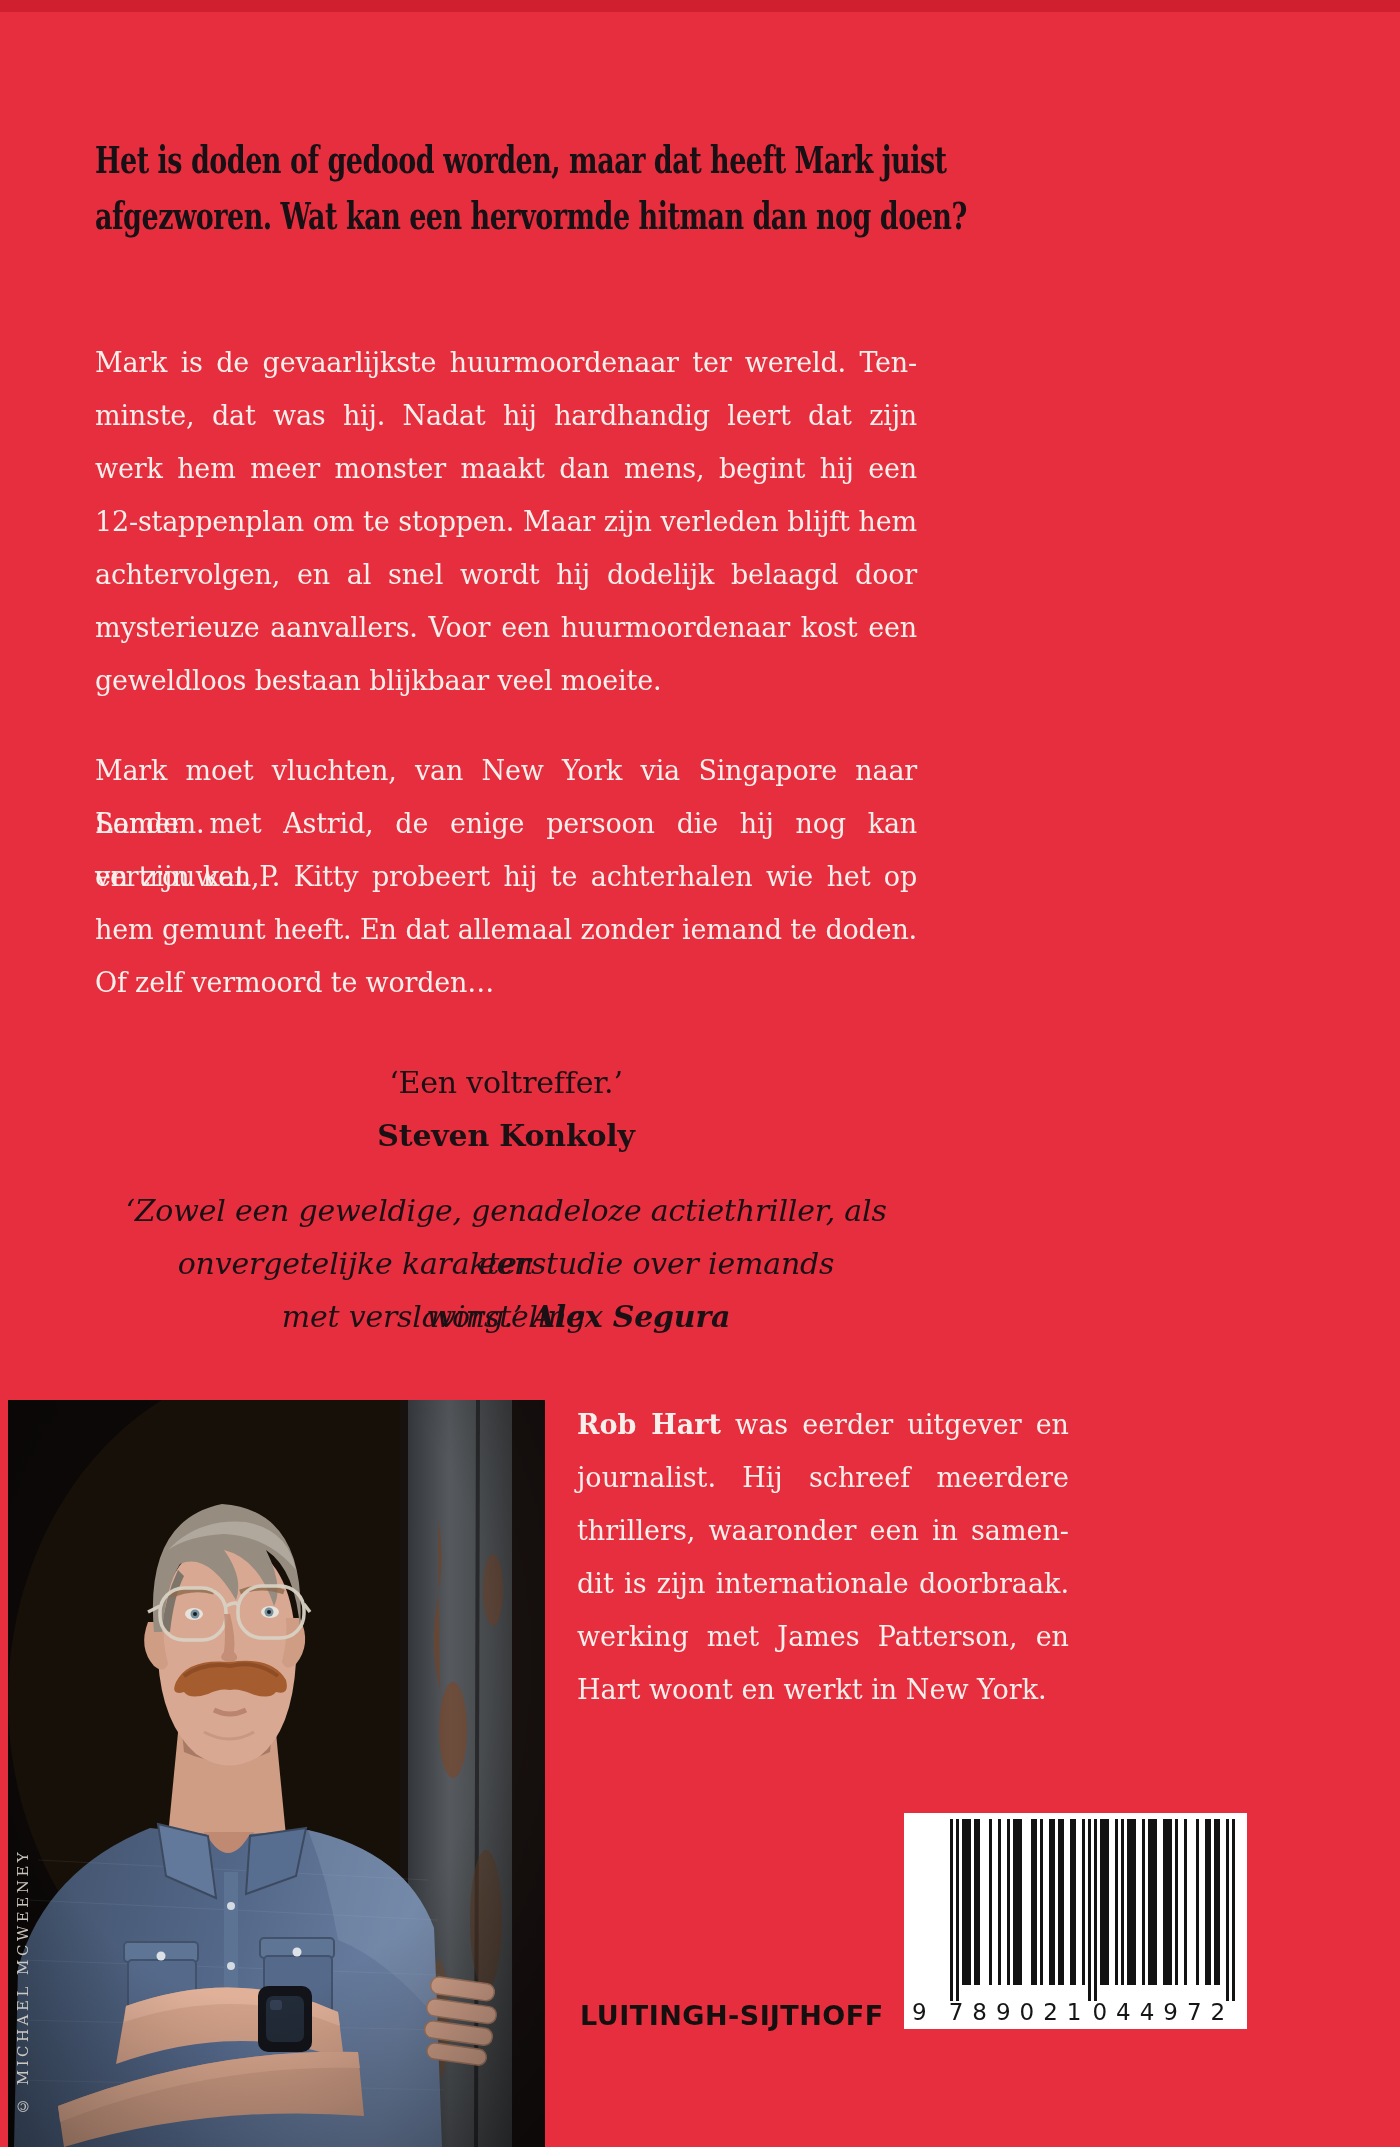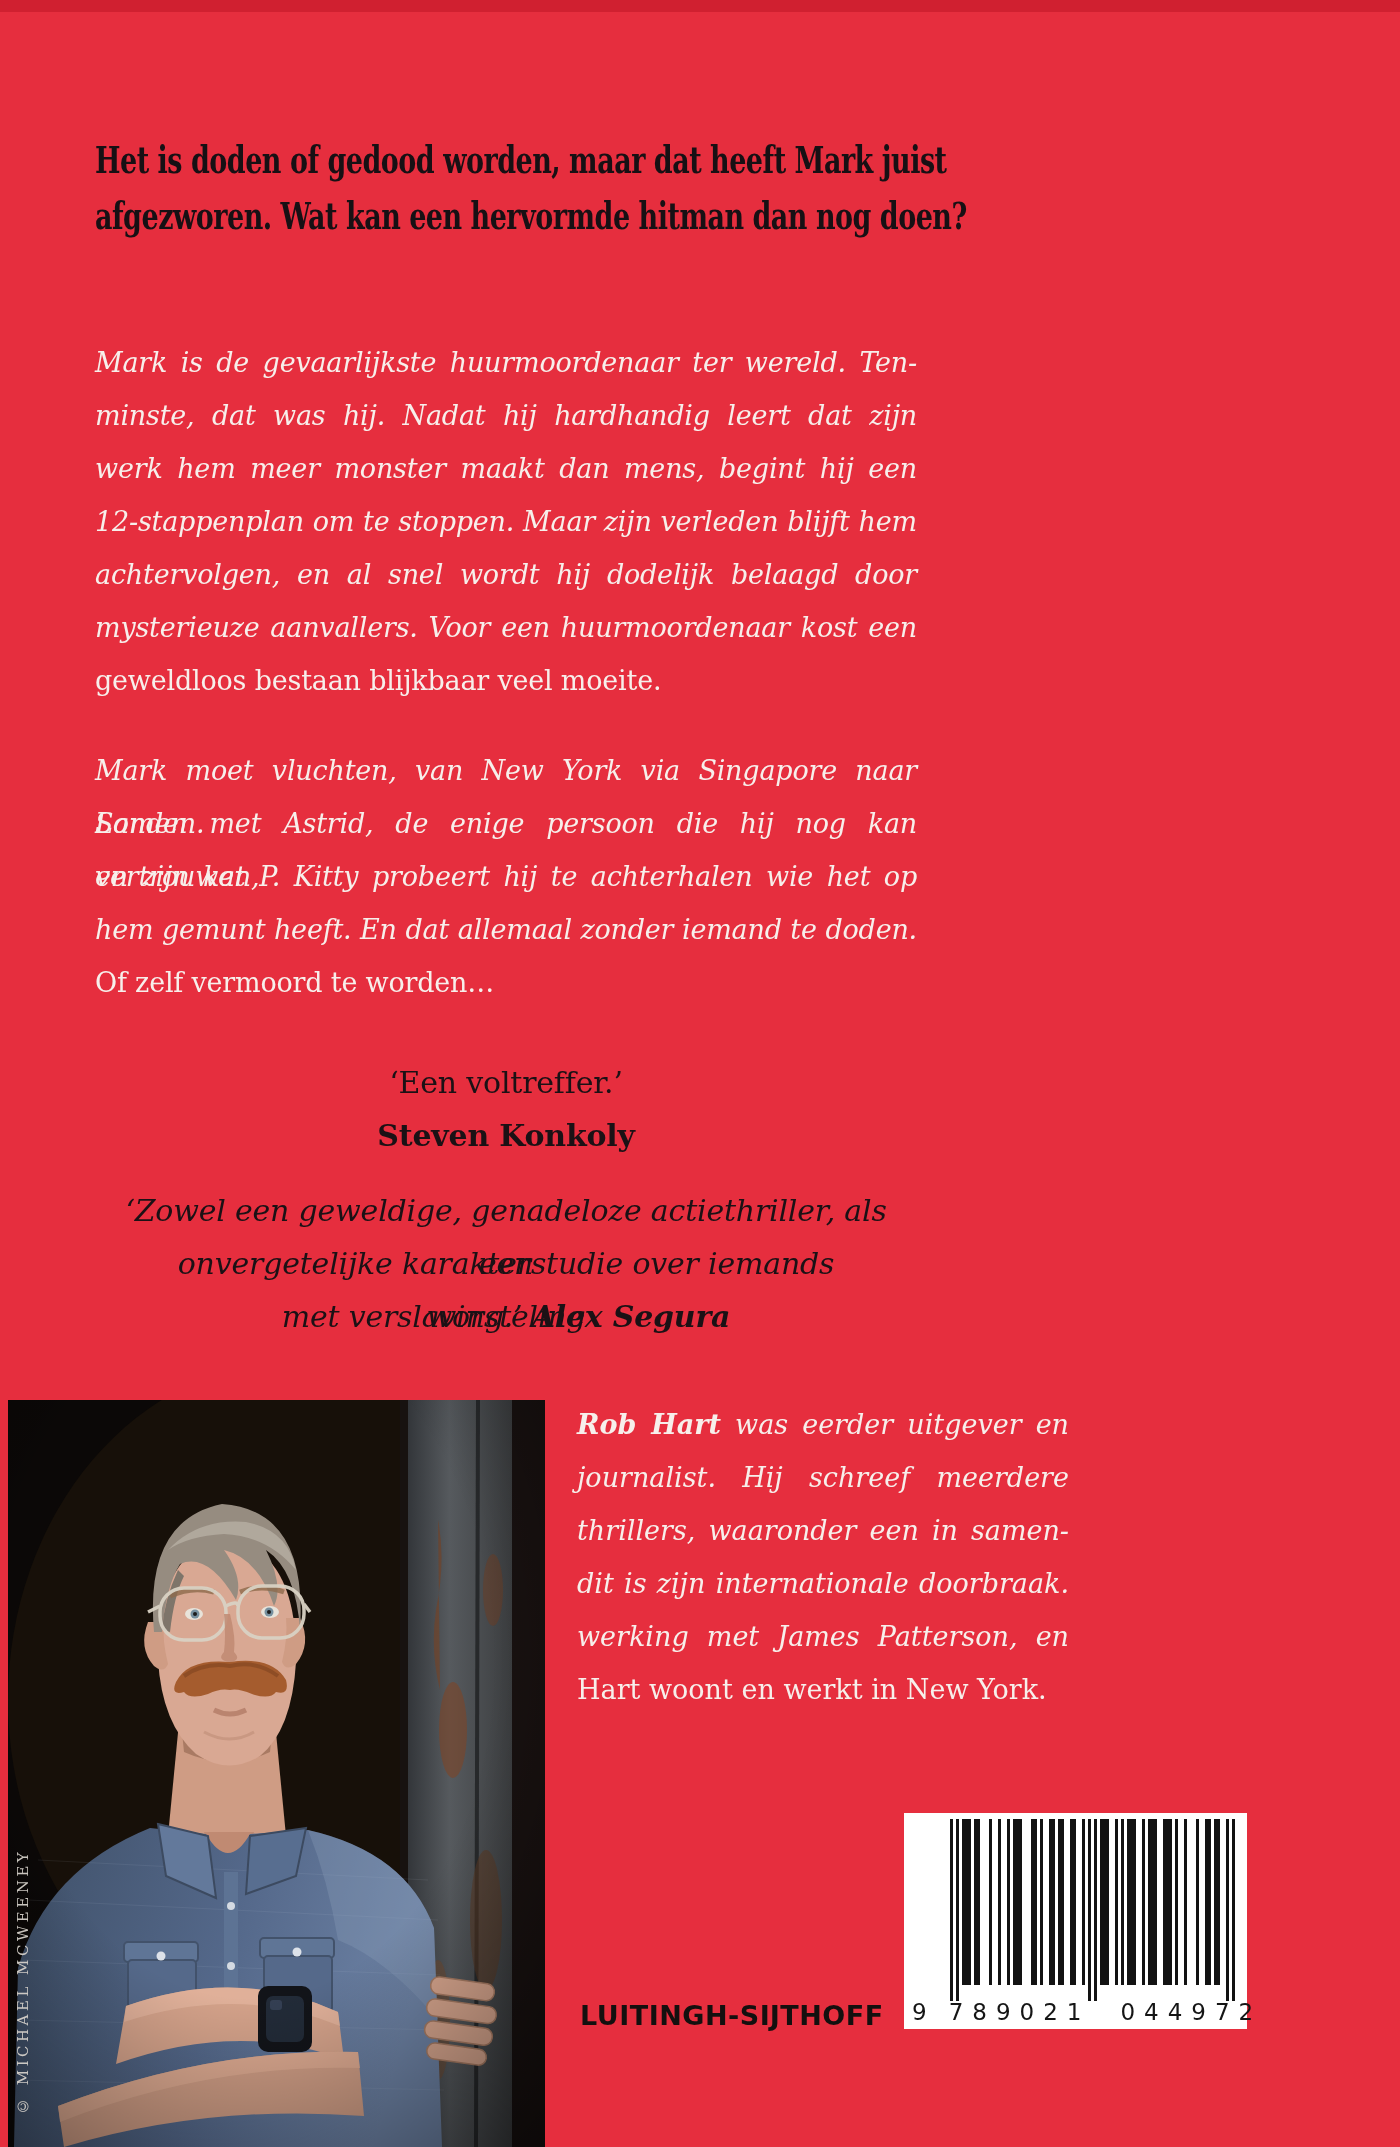--- a/index.html
+++ b/index.html
@@ -21,21 +21,21 @@
     font-weight:bold;color:#171014;
     font-size:27px;letter-spacing:-0.5px;
     text-align:justify;text-align-last:justify;
     transform:scaleY(1.38);transform-origin:50% 75%;
     white-space:nowrap;
   }
   .bline{
     height:53px;line-height:53px;
     color:#f7efeb;font-size:27px;letter-spacing:-0.2px;
   }
-  .just{text-align:justify;text-align-last:justify;font-style:italic;}
+  .just{text-align:justify;text-align-last:justify;}
   .leftal{text-align:left;text-align-last:left;}
   .qline{
     height:53px;line-height:53px;
     color:#1b1115;font-size:30px;letter-spacing:-0.2px;
     text-align:center;
   }
   .qbold{font-weight:bold;}
 
   .bio{position:absolute;left:577px;top:1398px;width:492px;}
   .bio .bline{font-size:27px;letter-spacing:0;}
@@ -64,21 +64,21 @@
   }
   .barcode svg{position:absolute;left:0;top:0;}
   .barcode-digits{
     position:absolute;left:0;bottom:4px;width:100%;
     display:flex;align-items:baseline;
     font-family:"DejaVu Sans", sans-serif;
     font-size:23px;color:#151515;
   }
   .bd-lead{margin-left:8px;}
   .bd-g1{margin-left:22px;letter-spacing:9px;}
-  .bd-g2{margin-left:30px;letter-spacing:9px;}
+  .bd-g2{margin-left:2px;letter-spacing:9px;}
 </style>
 </head>
 <body>
 
 <div class="page">
   <div class="top-edge"></div>
 
   <div class="col" style="top:138px;">
     <div class="hline">Het is doden of gedood worden, maar dat heeft Mark juist</div>
     <div class="hline">afgezworen. Wat kan een hervormde hitman dan nog doen?</div>

